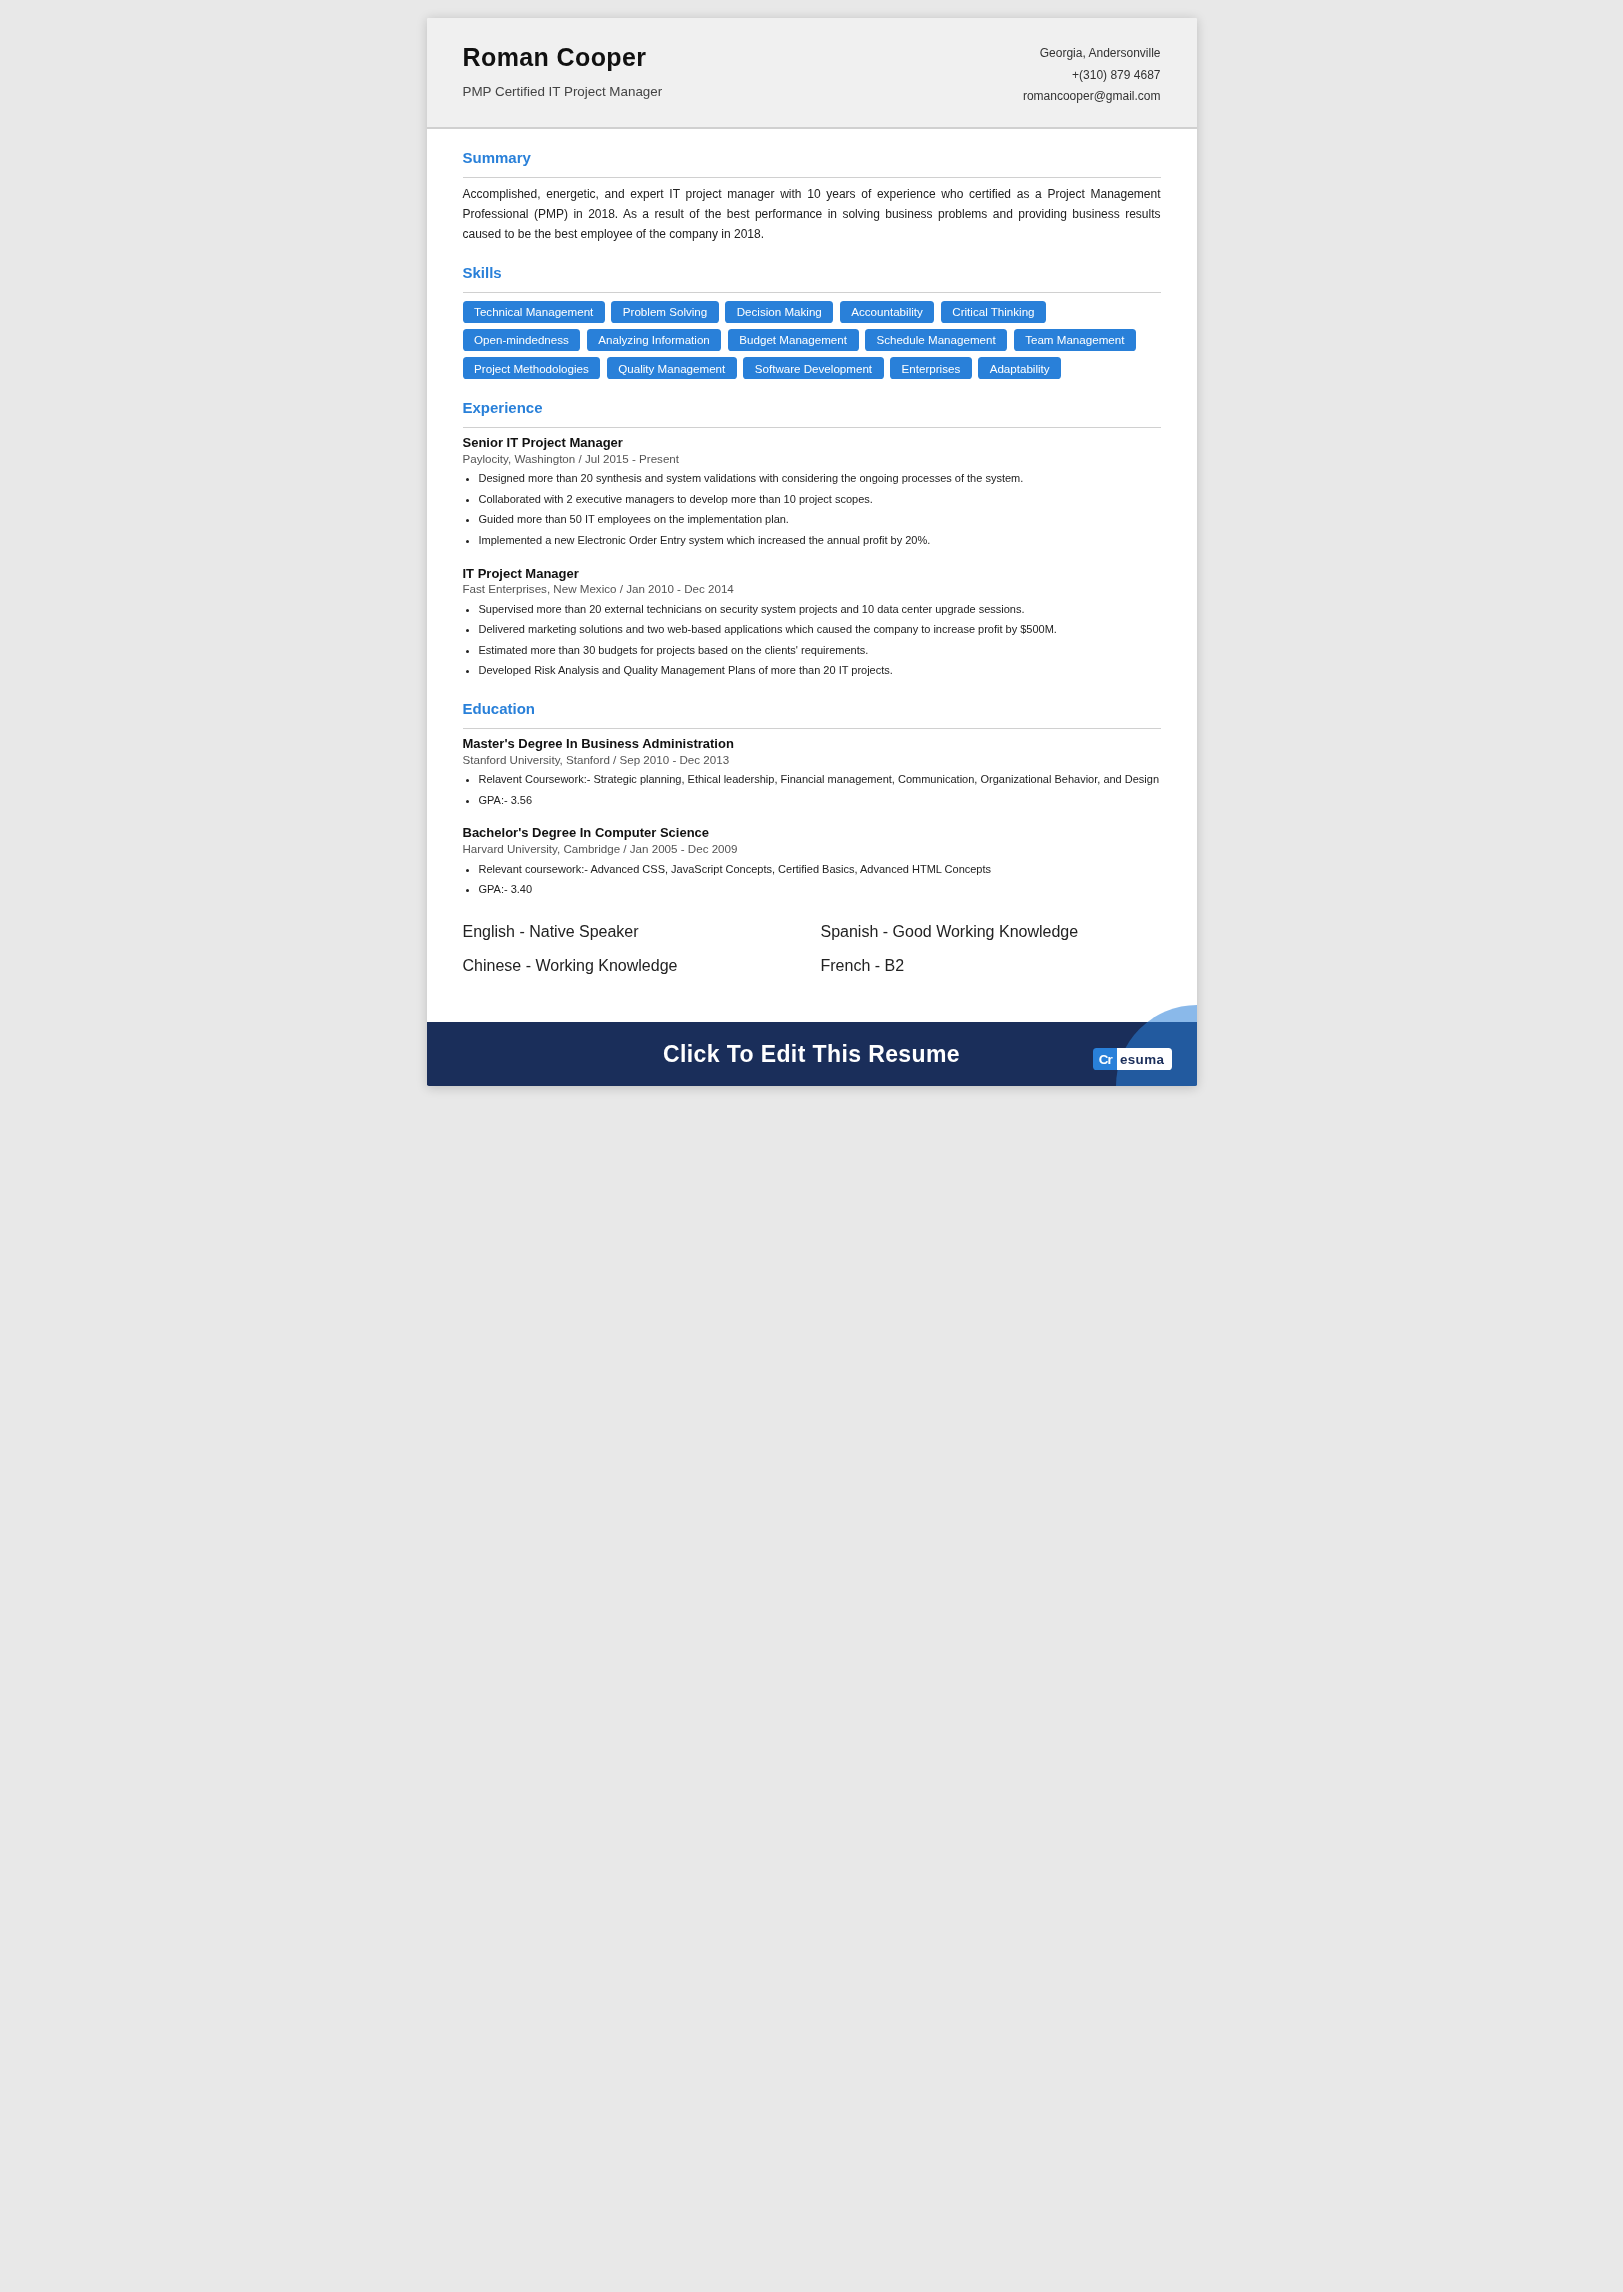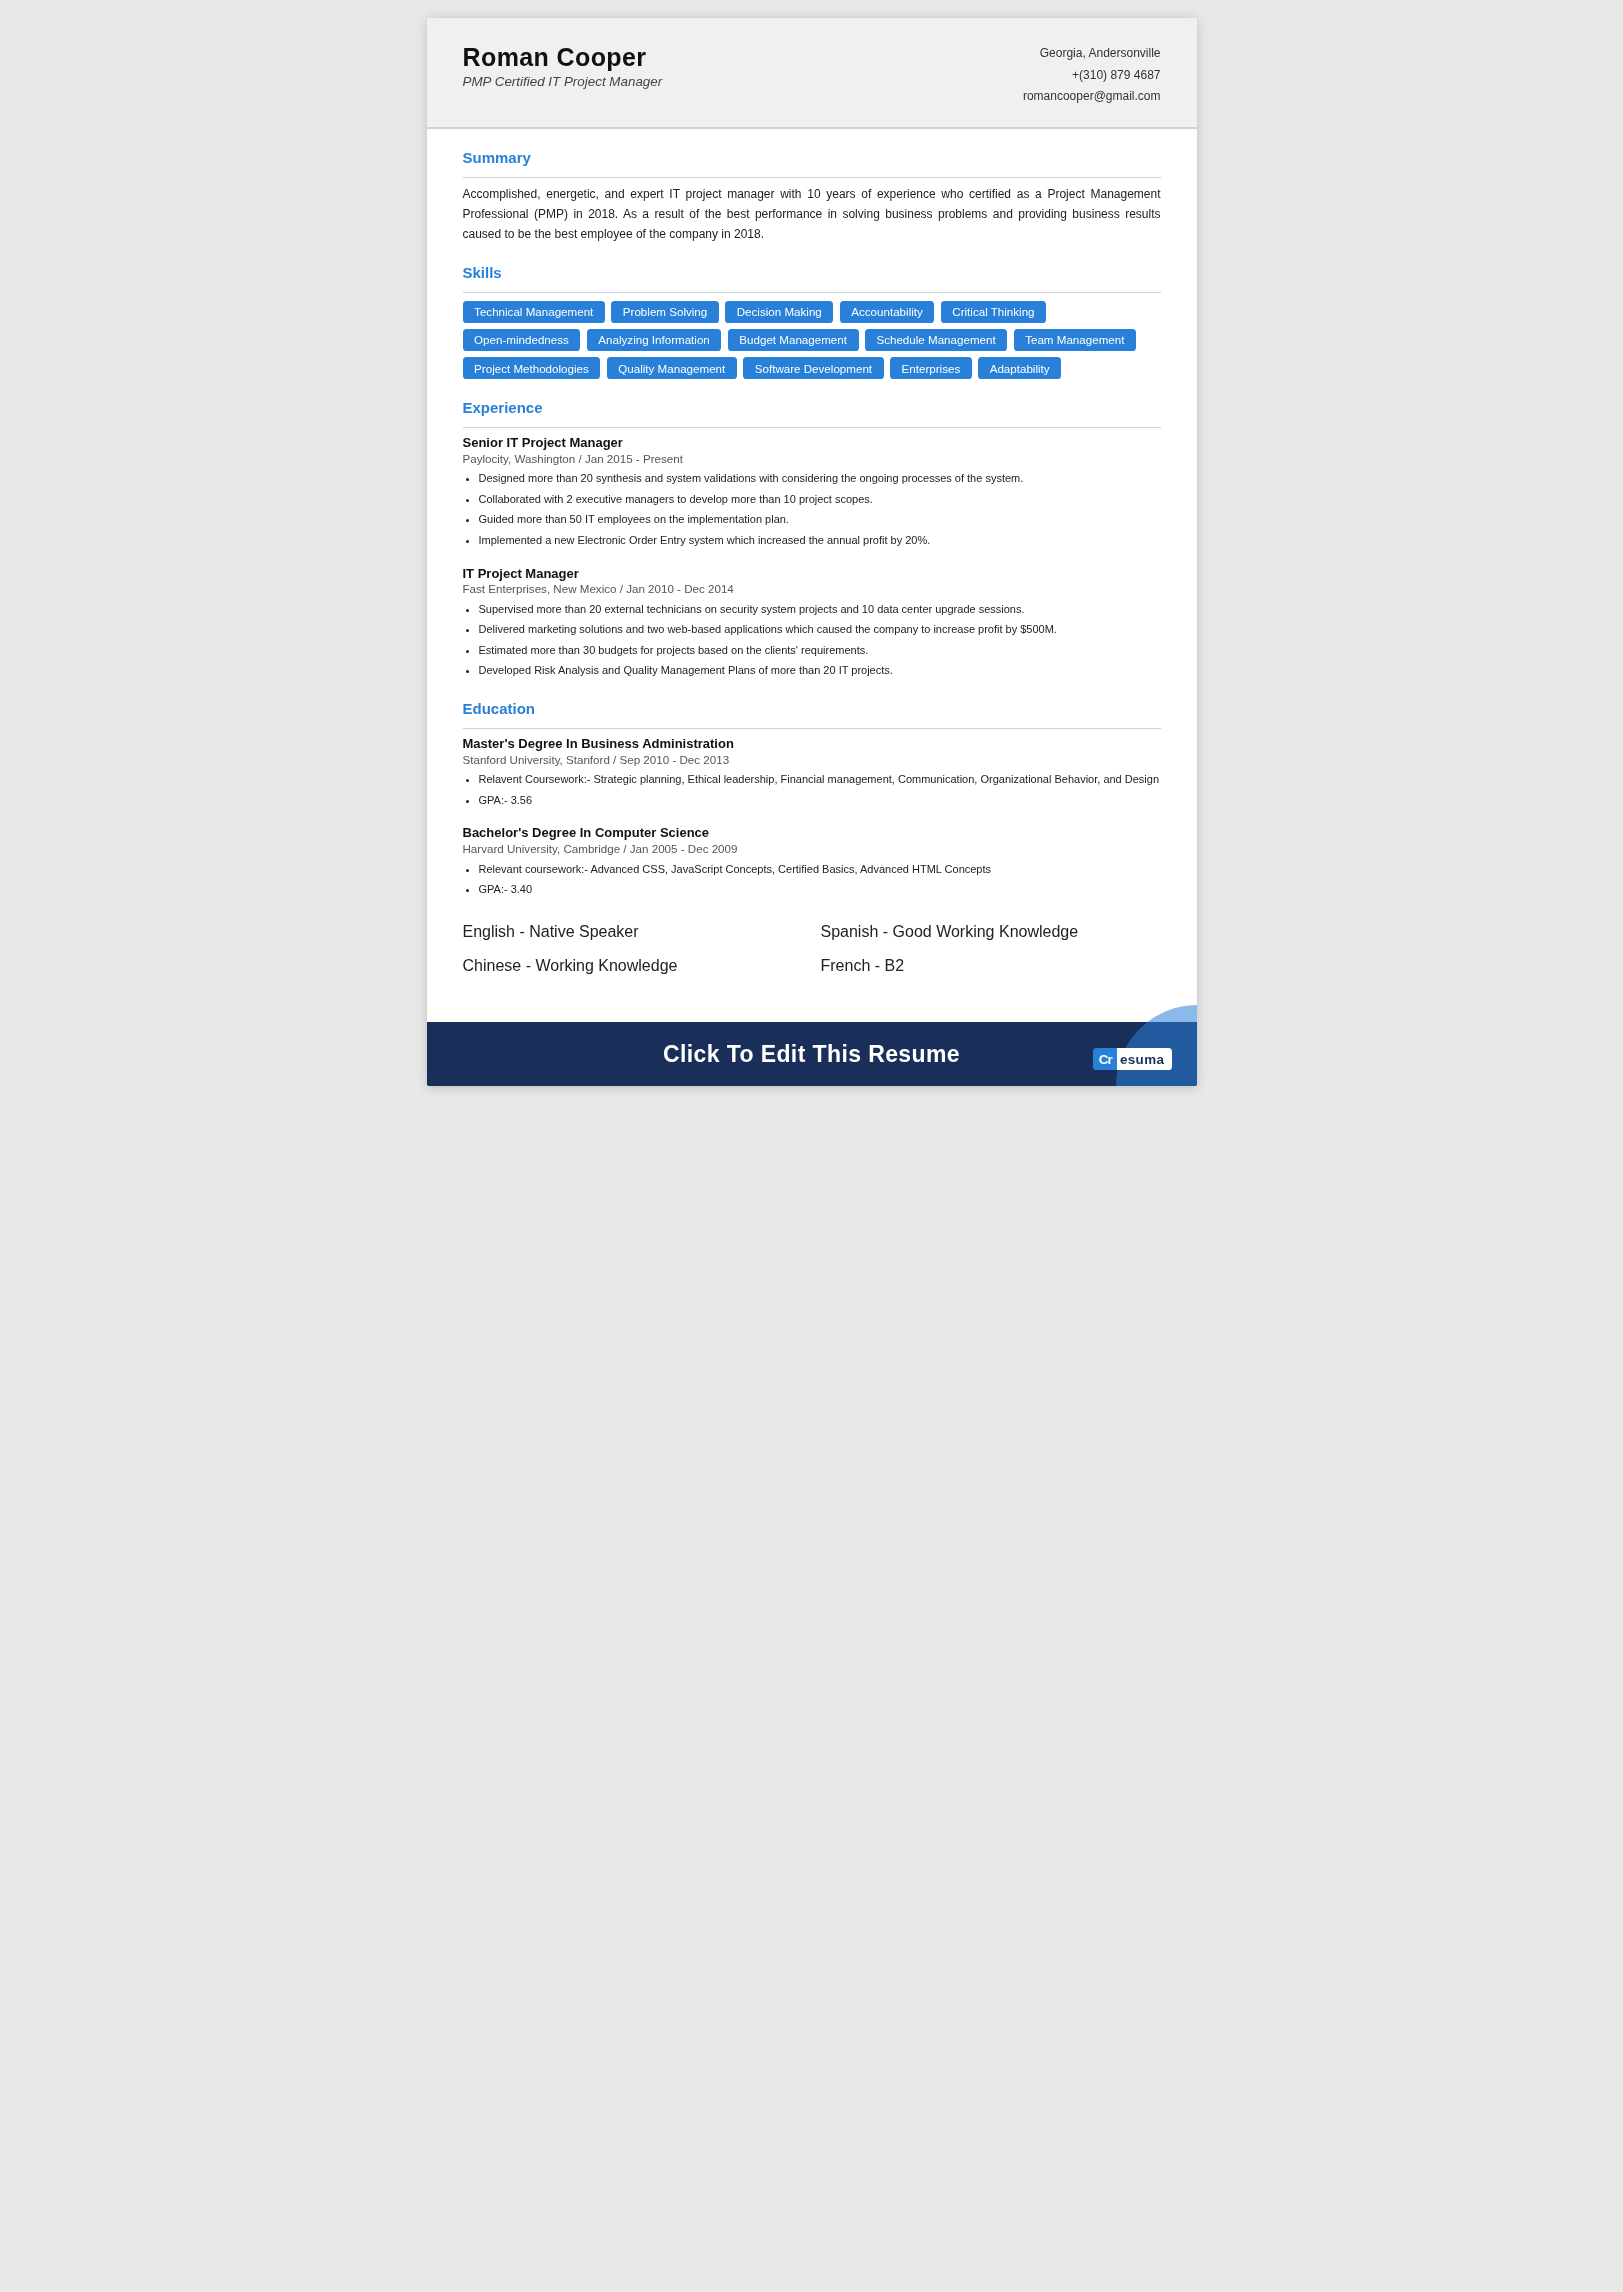--- a/index.html
+++ b/index.html
@@ -31,22 +31,21 @@
     .header-left {}
     .header-name {
       font-size: 25px;
       font-weight: 900;
       color: #111;
       letter-spacing: 0.4px;
     }
     .header-title {
       font-size: 13.4px;
       color: #444;
-      margin-top: 2px;
-      font-style: italic;
+      margin-top: 12px;
     }
     .header-right {
       text-align: right;
       font-size: 12px;
       color: #333;
       line-height: 1.8;
     }
     
     .resume-body {
       padding: 19.7px 36px 21.5px 36px;
@@ -208,21 +207,21 @@
           <span class="skill-badge">Enterprises</span>
           <span class="skill-badge">Adaptability</span>
         </div>
     </div>
 
     <div class="section">
       <div class="section-title">Experience</div>
       <div id="experience-jobs">
           <div class="job-block">
       <div class="job-title">Senior IT Project Manager</div>
-      <div class="job-meta">Paylocity, Washington / Jan 2015 - Present</div>
+      <div class="job-meta">Paylocity, Washington / Jul 2015 - Present</div>
       <ul class="job-bullets">
         <li>Designed more than 20 synthesis and system validations with considering the ongoing processes of the system.</li>
               <li>Collaborated with 2 executive managers to develop more than 10 project scopes.</li>
               <li>Guided more than 50 IT employees on the implementation plan.</li>
               <li>Implemented a new Electronic Order Entry system which increased the annual profit by 20%.</li>
       </ul>
     </div>
           <div class="job-block">
       <div class="job-title">IT Project Manager</div>
       <div class="job-meta">Fast Enterprises, New Mexico / Jan 2010 - Dec 2014</div>

